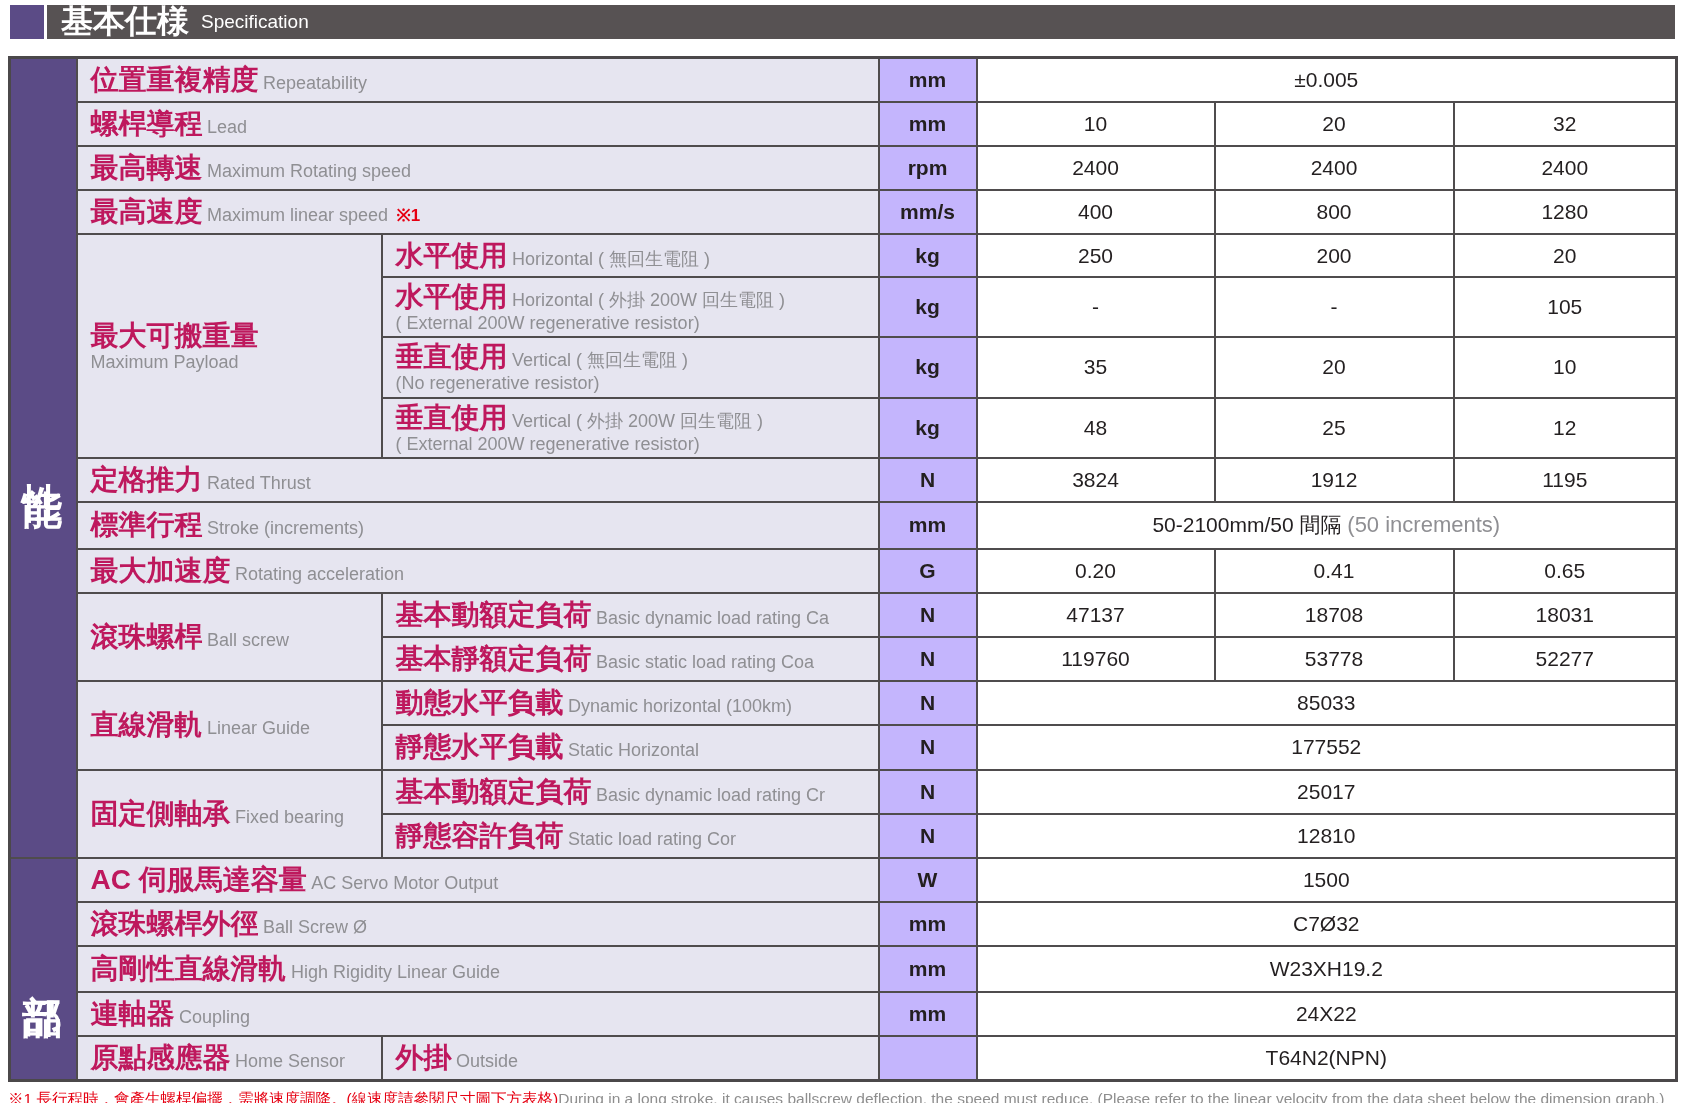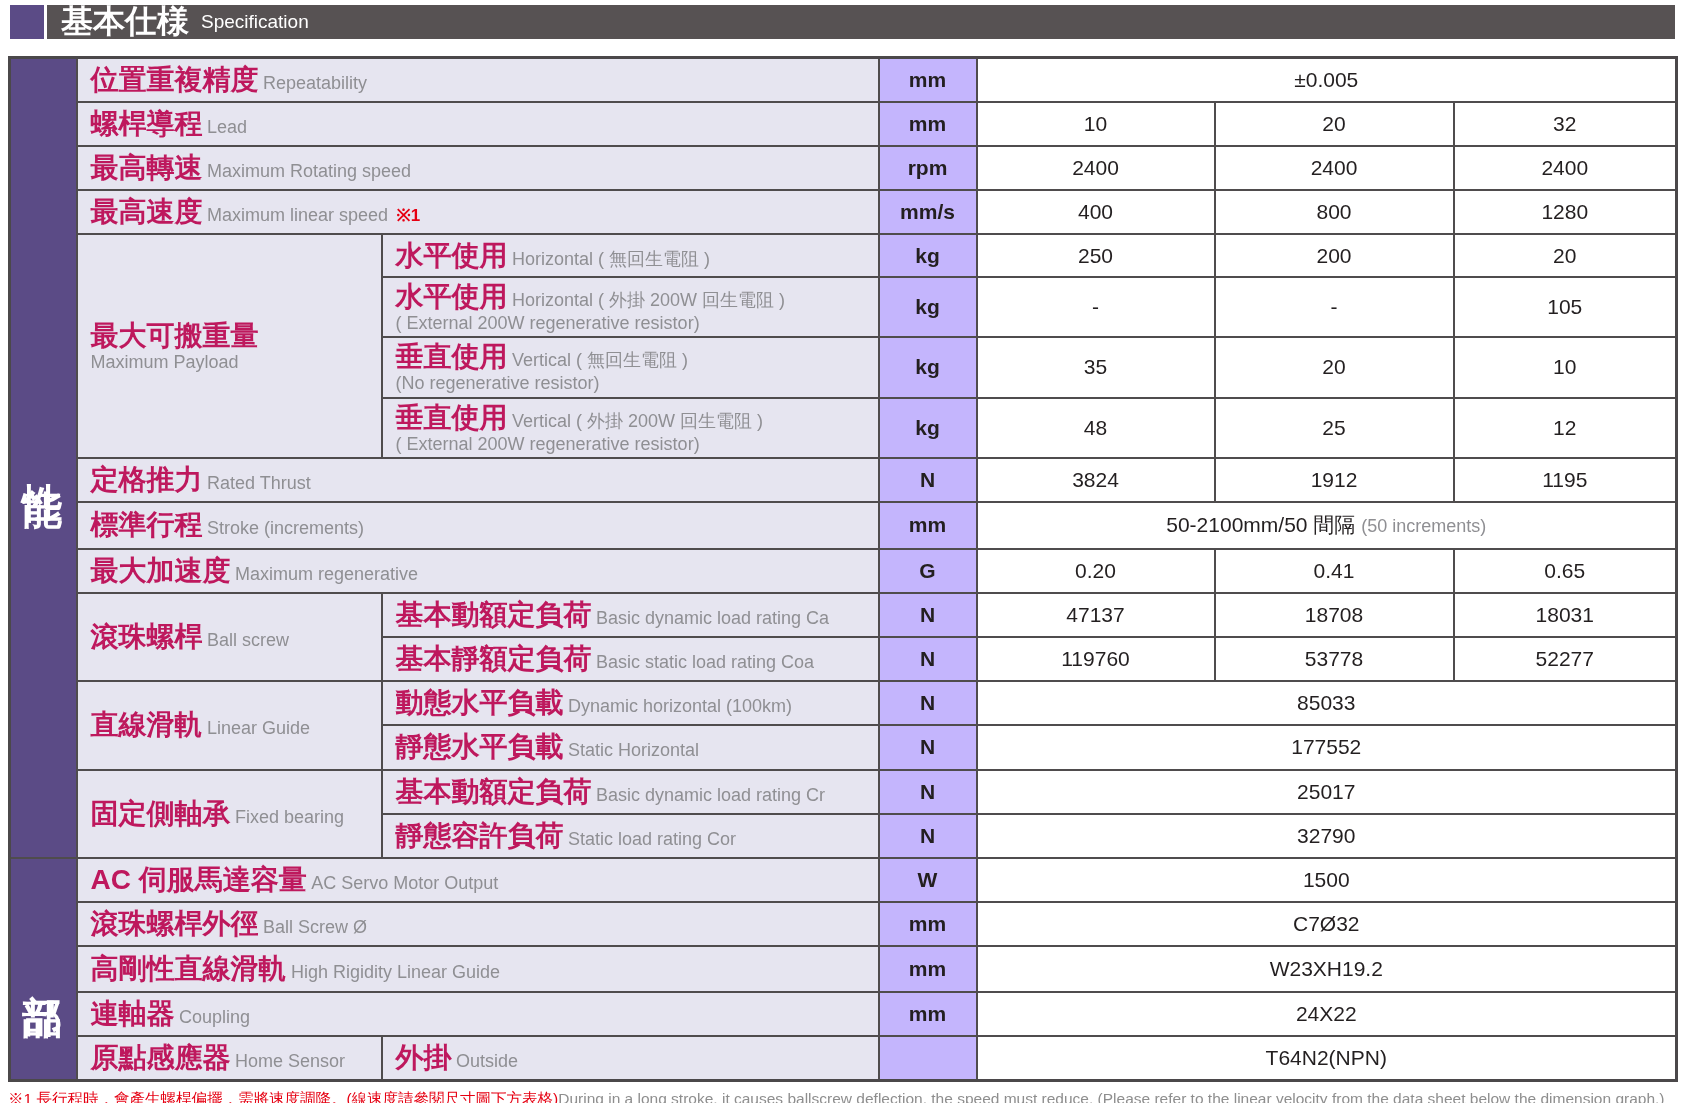--- a/index.html
+++ b/index.html
@@ -27,21 +27,21 @@
   td.lbl { background:#e6e5f0; padding:2px 8px 2px 13px; vertical-align:middle; }
   td.lbl div { line-height:1.18; }
   .zh { font-weight:bold; color:#be185d; font-size:28px; }
   .en { color:#8f8f93; font-size:18px; font-weight:normal; }
   .note-red { color:#e60012; font-weight:bold; font-size:17px; padding-left:4px; }
 
   td.unit { background:#c4b5fd; text-align:center; vertical-align:middle;
             font-weight:bold; font-size:21px; color:#231f20; }
   td.val  { background:#ffffff; text-align:center; vertical-align:middle;
             font-size:21px; color:#231f20; }
-  td.val .en { font-size:18px; }
+  td.val .en { font-size:22px; }
 
   td.side { background:#5b4b86; text-align:center; vertical-align:middle; }
   .vtext { writing-mode:vertical-rl; text-orientation:upright;
            color:#ffffff; font-size:40px; font-weight:bold; letter-spacing:6px;
            display:inline-block; }
 
   
   .footnote { margin:7px 0 0 8px; font-size:15.5px; white-space:nowrap; }
   .fn-red  { color:#e60012; font-weight:normal; }
   .fn-gray { color:#8e8e8e; }
@@ -193,21 +193,21 @@
     <td class="unit">mm</td>
     <td class="val" colspan="3">
       <span>50-2100mm/50 間隔</span>
       <span class="en">(50 increments)</span>
     </td>
   </tr>
 
   <tr style="height:41px">
     <td class="lbl" colspan="2">
       <span class="zh">最大加速度</span>
-      <span class="en">Maximum regenerative</span>
+      <span class="en">Rotating acceleration</span>
     </td>
     <td class="unit">G</td>
     <td class="val">0.20</td>
     <td class="val">0.41</td>
     <td class="val">0.65</td>
   </tr>
 
   <tr style="height:41px">
     <td class="lbl" rowspan="2">
       <span class="zh">滾珠螺桿</span>
@@ -268,21 +268,21 @@
     <td class="unit">N</td>
     <td class="val" colspan="3">25017</td>
   </tr>
 
   <tr style="height:44px">
     <td class="lbl">
       <span class="zh">靜態容許負荷</span>
       <span class="en">Static load rating Cor</span>
     </td>
     <td class="unit">N</td>
-    <td class="val" colspan="3">32790</td>
+    <td class="val" colspan="3">12810</td>
   </tr>
 
   <tr style="height:44px">
     <td class="side" rowspan="5">
       <span class="vtext">部品</span>
     </td>
     <td class="lbl" colspan="2">
       <span class="zh">AC 伺服馬達容量</span>
       <span class="en">AC Servo Motor Output</span>
     </td>

